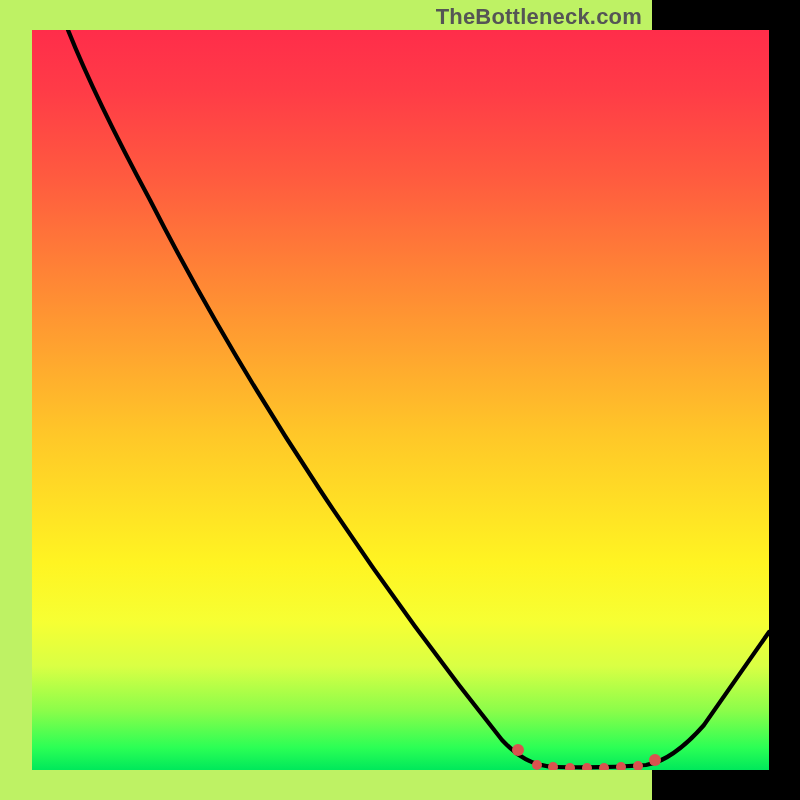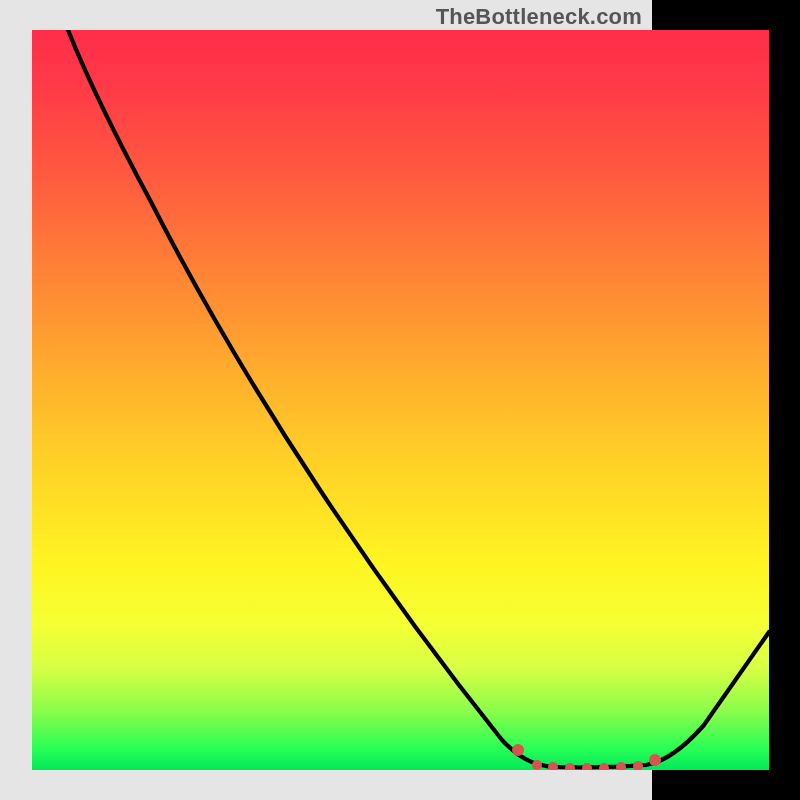--- a/index.html
+++ b/index.html
@@ -8,21 +8,21 @@
     width: 800px;
     height: 800px;
     background: #000000;
     overflow: hidden;
     font-family: Arial, Helvetica, sans-serif;
   }
   .container {
     position: relative;
     width: 652px;
     height: 800px;
-    background: #e5e5e5;
+    background: #bef264;
   }
   .watermark {
     position: absolute;
     top: 4px;
     right: 10px;
     color: #555555;
     font-size: 22px;
     font-weight: bold;
     letter-spacing: 0.2px;
     z-index: 20;

